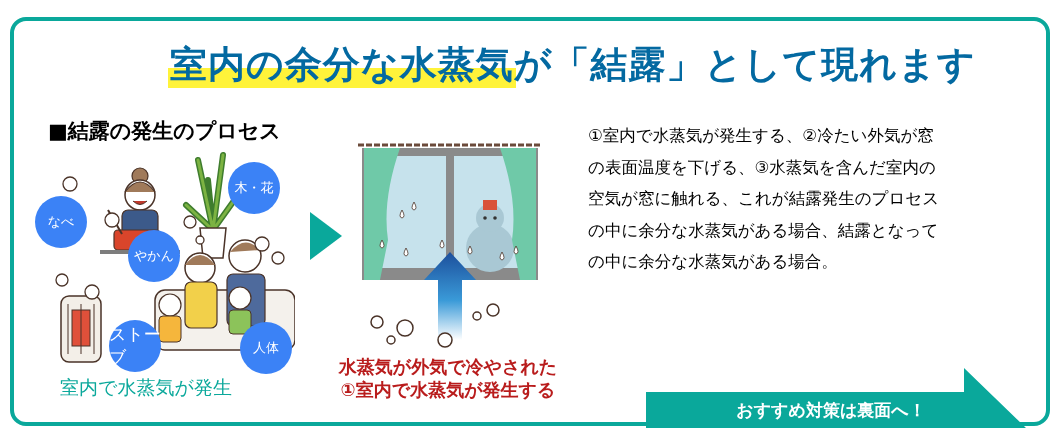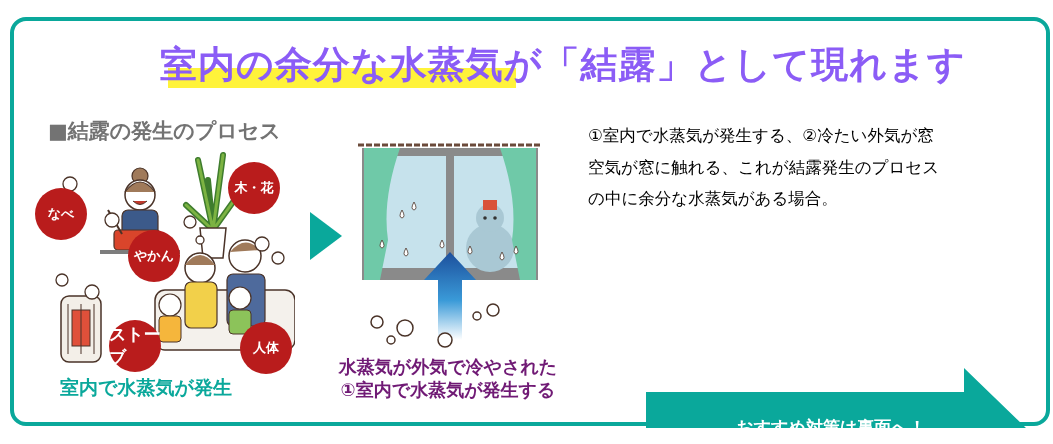--- a/index.html
+++ b/index.html
@@ -2,36 +2,36 @@
 <html><head>
 <meta charset="utf-8">
 <style>
   html, body { margin:0; padding:0; background:#ffffff; }
   body { width:1053px; height:444px; position:relative; overflow:hidden;
          font-family:"DejaVu Sans", sans-serif; }
   .frame { position:absolute; left:10px; top:17px; width:1032px; height:401px;
            border:4px solid #0aa89b; border-radius:16px; box-sizing:content-box; }
   .title-wrap { position:absolute; left:160px; top:38px; width:780px; height:56px; }
   .title-hl { position:absolute; left:8px; top:30px; width:348px; height:20px; background:#fff33a; }
-  .title { position:absolute; left:0; top:2px; width:780px; 
-           font-size:37px; font-weight:bold; color:#8b5cf6; letter-spacing:1px; white-space:nowrap; }
-  .sec-head { position:absolute; left:48px; top:117px; font-size:21px; font-weight:bold; color:#737373; }
-  .bubble { position:absolute; width:52px; height:52px; border-radius:50%; background:#b91c1c;
-            color:#fff; font-size:13px; font-weight:bold; display:flex; align-items:center; justify-content:center; }
-  .cap-left { position:absolute; left:60px; top:375px; font-size:19px; font-weight:bold; color:#0aa89b; }
+  .title { position:absolute; left:10px; top:2px; width:780px; 
+           font-size:37px; font-weight:bold; color:#0369a1; letter-spacing:1px; white-space:nowrap; }
+  .sec-head { position:absolute; left:48px; top:117px; font-size:21px; font-weight:bold; color:#000000; }
+  .bubble { position:absolute; width:52px; height:52px; border-radius:50%; background:#3b82f6;
+            color:#fff; font-size:13px; font-weight:normal; display:flex; align-items:center; justify-content:center; }
+  .cap-left { position:absolute; left:60px; top:375px; font-size:19px; font-weight:normal; color:#0aa89b; }
   .cap-mid { position:absolute; left:318px; top:355px; width:260px; text-align:center; font-size:18px;
-             font-weight:bold; color:#701a75; line-height:23px; }
+             font-weight:bold; color:#b91c1c; line-height:23px; }
   .play { position:absolute; left:310px; top:212px; width:0; height:0;
           border-top:24px solid transparent; border-bottom:24px solid transparent; border-left:32px solid #0aa89b; }
   .body-text { position:absolute; left:588px; top:120px; width:420px; font-size:16.5px; color:#000000;
                line-height:31.5px; }
   .body-text div { white-space:nowrap; }
   .cta { position:absolute; left:646px; top:368px; width:390px; height:60px; }
   .cta-label { position:absolute; left:40px; top:31px; width:290px; text-align:center;
-               color:#fff; font-size:17px; font-weight:bold;margin-top:17px; }
+               color:#fff; font-size:17px; font-weight:bold; }
   svg { position:absolute; }
 </style>
 </head>
 <body>
 
 <div class="frame"></div>
 
 <div class="title-wrap">
   <div class="title-hl"></div>
   <div class="title">室内の余分な水蒸気が「結露」として現れます</div>
@@ -83,21 +83,21 @@
         <circle cx="72" cy="80" r="7"></circle>
       <circle cx="150" cy="82" r="6"></circle>
         <circle cx="160" cy="100" r="4"></circle>
       <circle cx="205" cy="50" r="5"></circle>
         <circle cx="222" cy="104" r="7"></circle>
         <circle cx="238" cy="118" r="6"></circle>
       <circle cx="22" cy="140" r="6"></circle>
         <circle cx="52" cy="152" r="7"></circle>
     </g>
   </svg>
-  <div class="bubble" style="left:35px;top:188px;">なべ</div>
+  <div class="bubble" style="left:35px;top:196px;">なべ</div>
   <div class="bubble" style="left:128px;top:230px;">やかん</div>
   <div class="bubble" style="left:228px;top:162px;">木・花</div>
   <div class="bubble" style="left:109px;top:320px;font-size:17px;">ストーブ</div>
   <div class="bubble" style="left:240px;top:322px;">人体</div>
   <div class="cap-left">室内で水蒸気が発生</div>
 </div>
 
 <div class="play"></div>
 
 <svg width="200" height="200" style="left:350px;top:140px;">
@@ -141,21 +141,23 @@
       <circle cx="128" cy="10" r="6"></circle>
   </g>
 </svg>
 <div class="cap-mid">
   <div>水蒸気が外気で冷やされた</div>
   <div>①室内で水蒸気が発生する</div>
 </div>
 
 <div class="body-text">
   <div>①室内で水蒸気が発生する、②冷たい外気が窓</div>
+  <div>の表面温度を下げる、③水蒸気を含んだ室内の</div>
   <div>空気が窓に触れる、これが結露発生のプロセス</div>
+  <div>の中に余分な水蒸気がある場合、結露となって</div>
   <div>の中に余分な水蒸気がある場合。</div>
 </div>
 
 <div class="cta">
   <svg width="390" height="60" style="left:0;top:0;">
     <rect x="0" y="48" width="10" height="6" fill="#ffffff"></rect>
     <polygon points="0,24 318,24 318,0 380,60 0,60" fill="#0aa89b"></polygon>
   </svg>
   <div class="cta-label">おすすめ対策は裏面へ！</div>
 </div>

